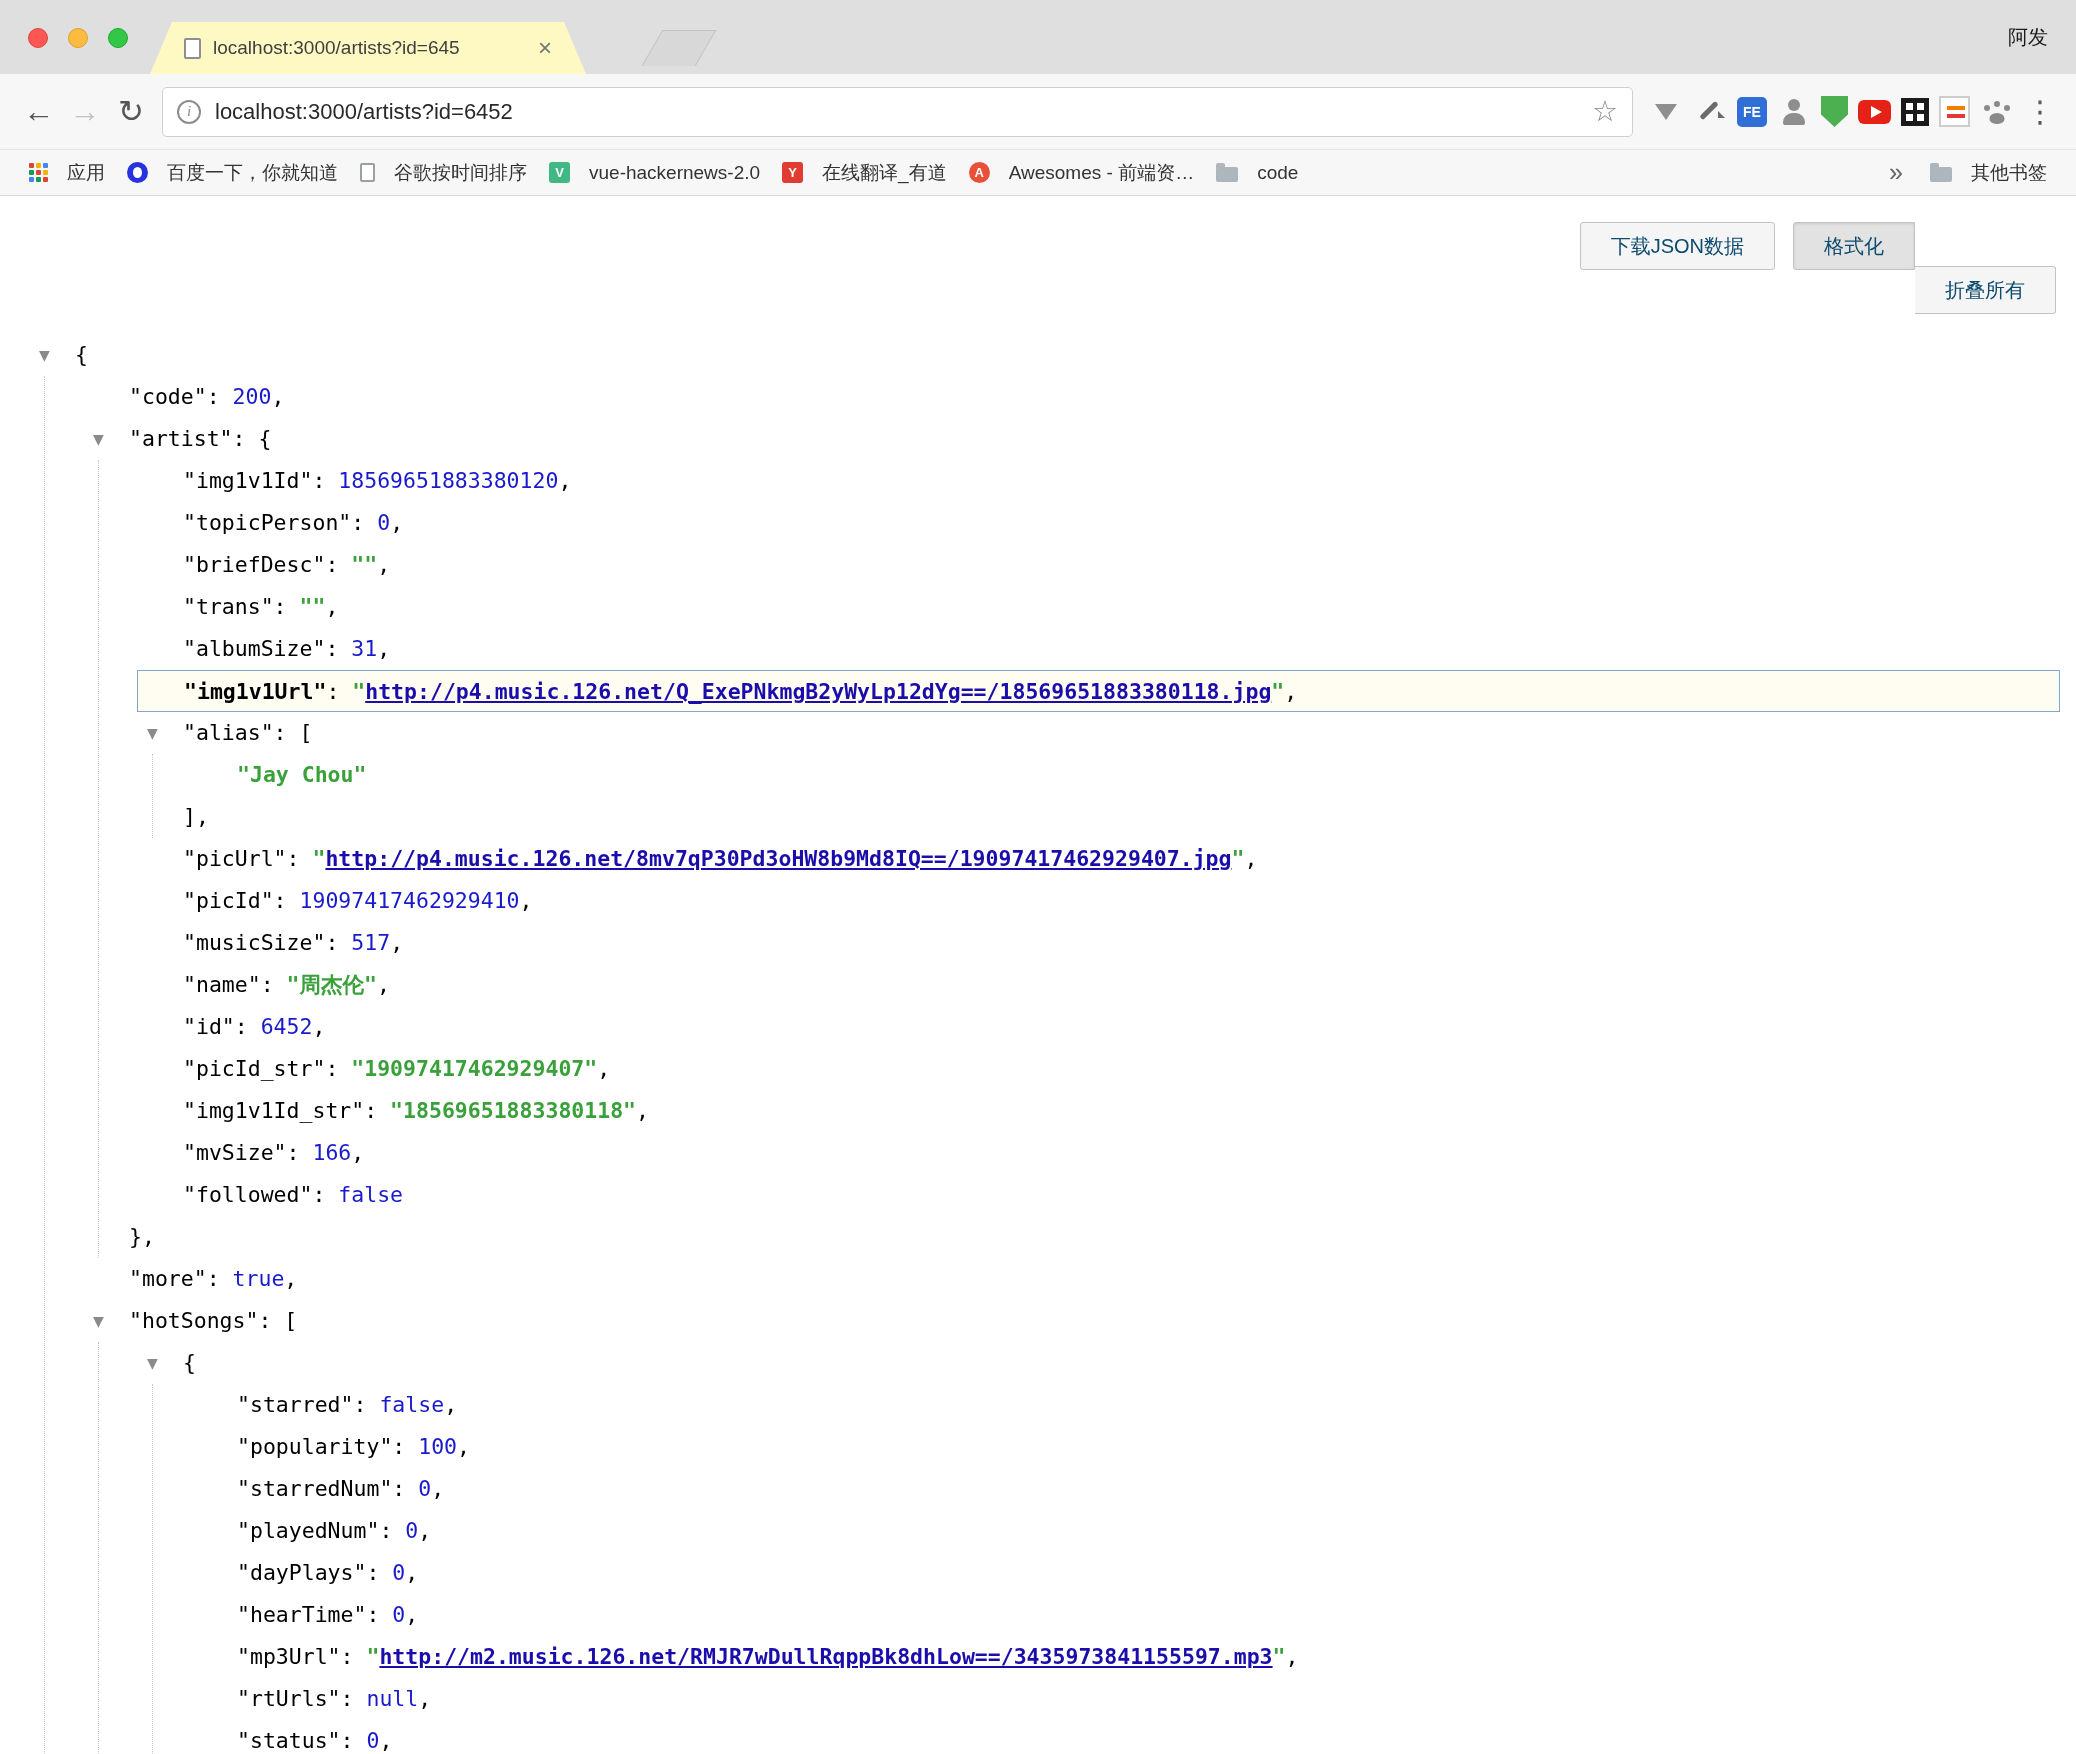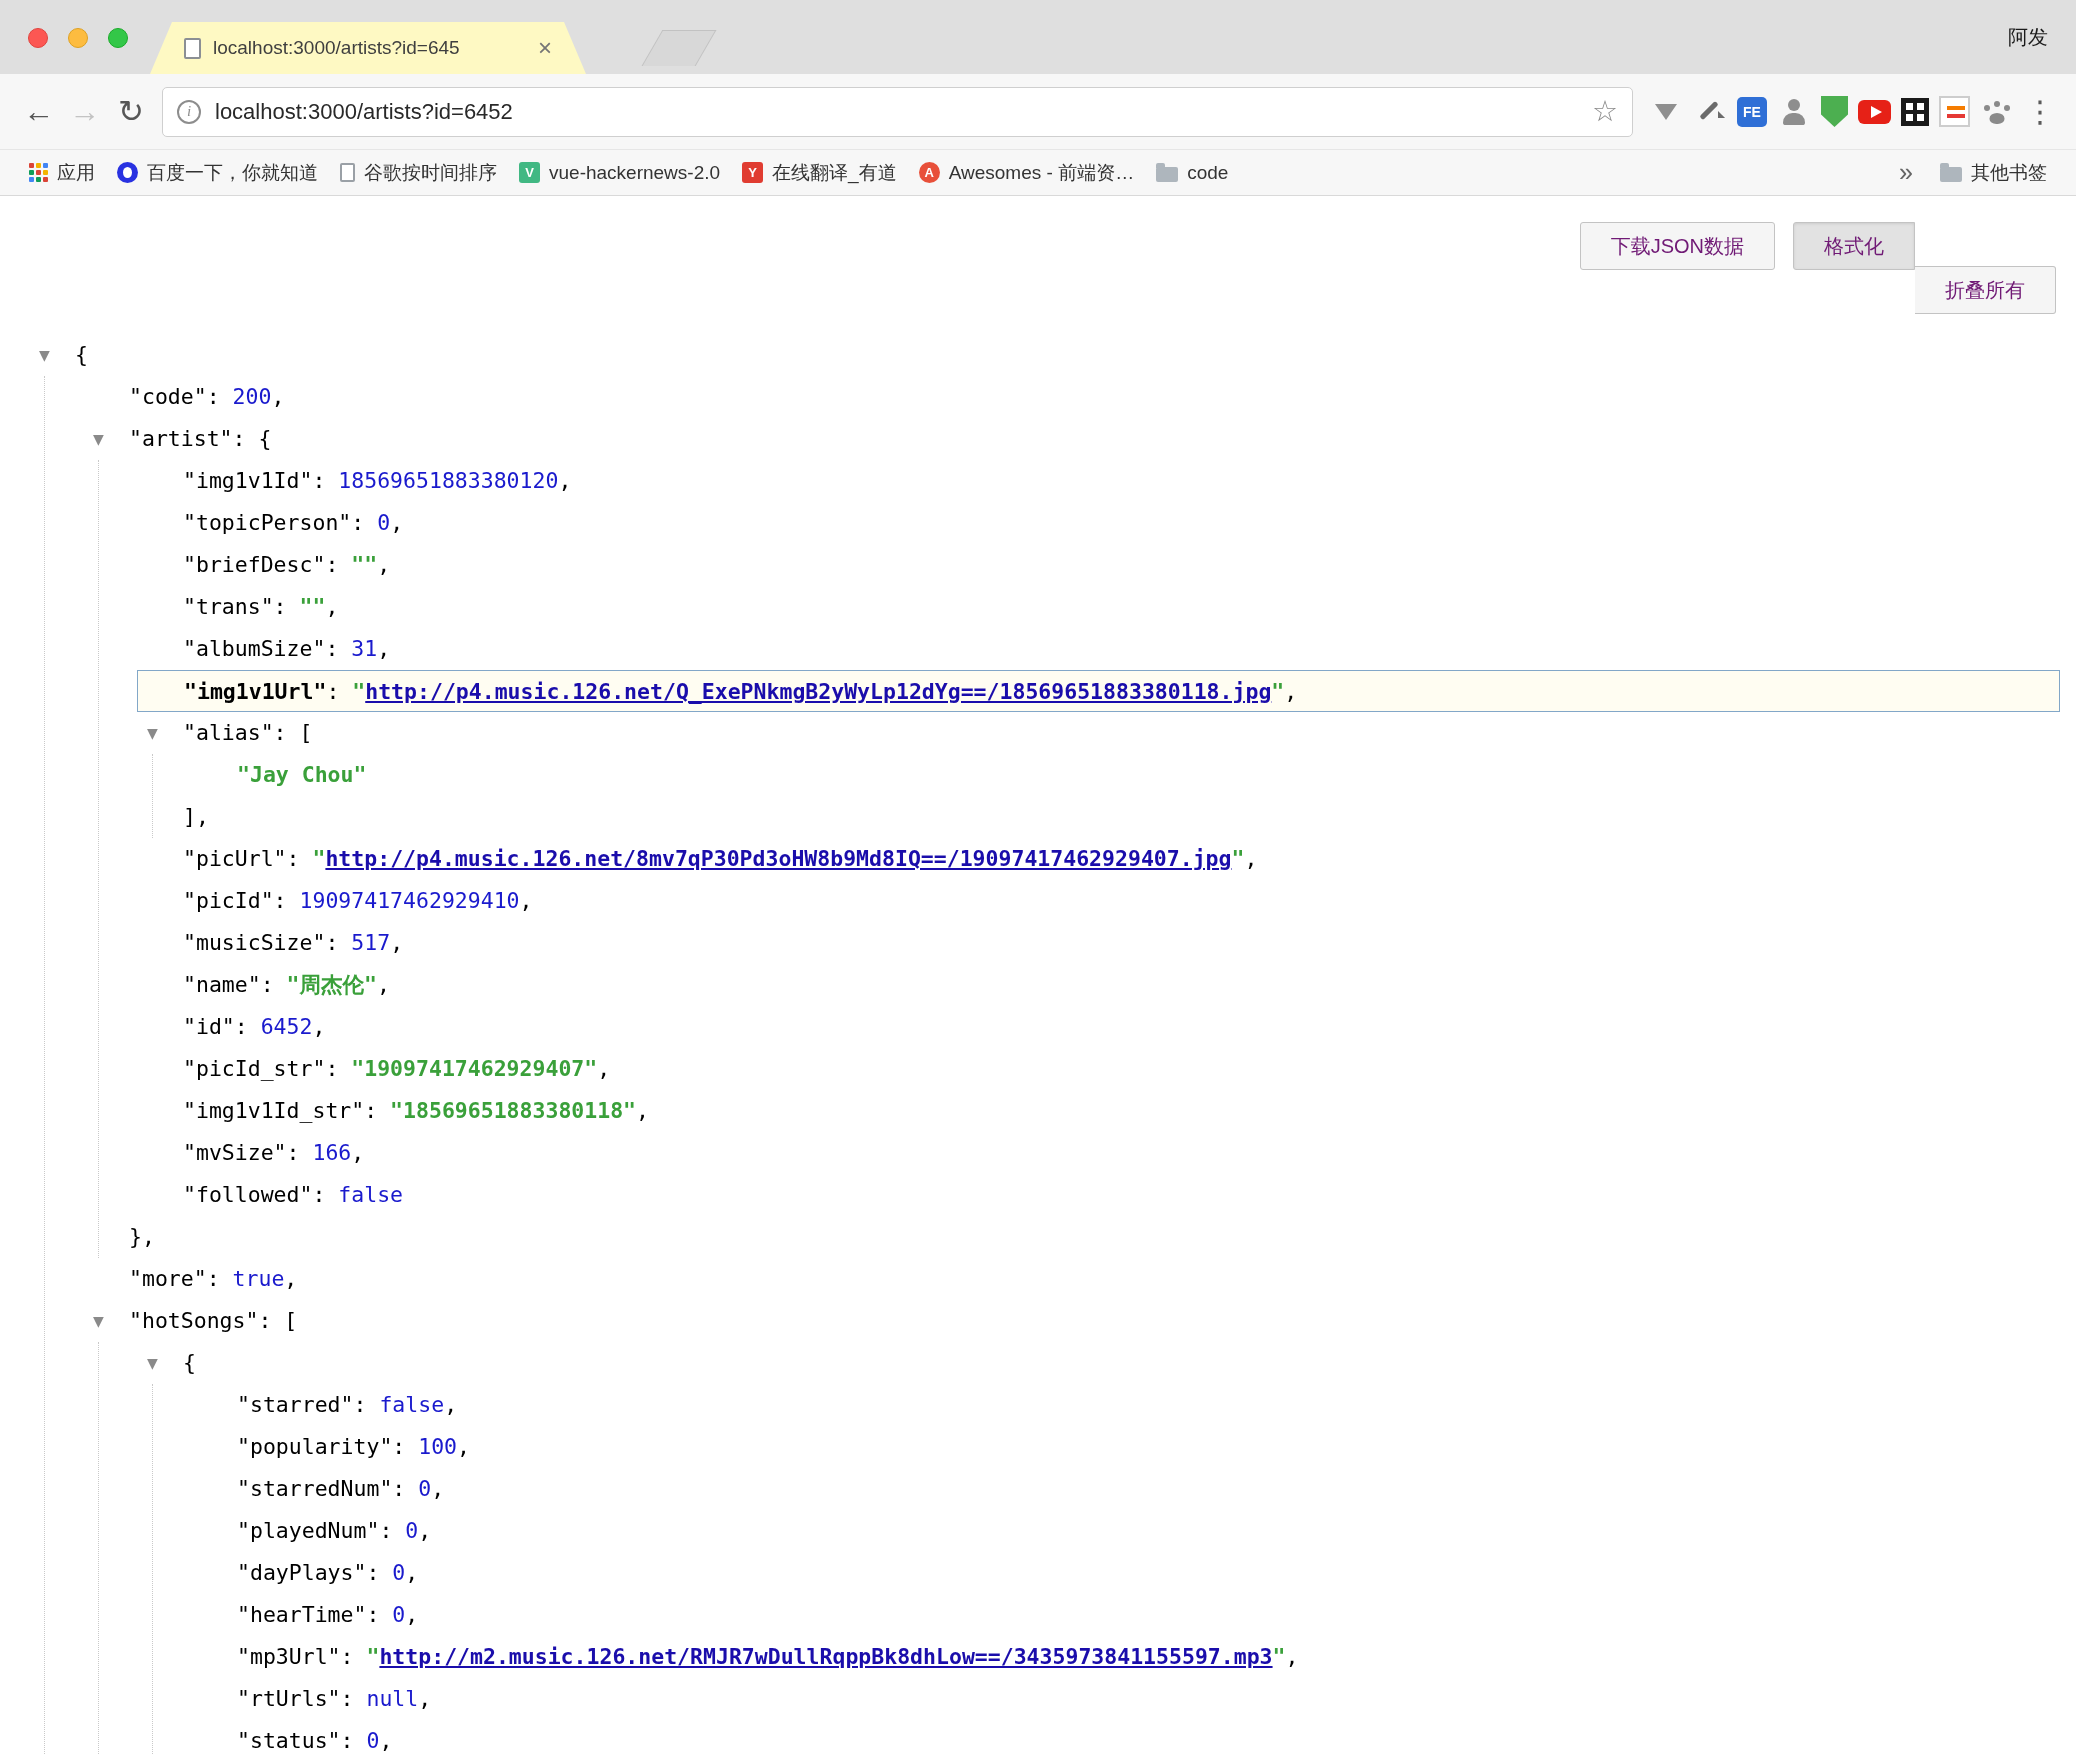--- a/index.html
+++ b/index.html
@@ -69,21 +69,21 @@
   .ei-paw::before { content:""; position:absolute; bottom:5px; left:50%; transform:translateX(-50%);
     width:15px; height:11px; border-radius:50% 50% 45% 45%; background:#8A8A8A; }
   .ei-paw::after { content:""; position:absolute; top:6px; left:50%; transform:translateX(-50%);
     width:6px; height:6px; border-radius:50%; background:#8A8A8A;
     box-shadow:-10px 4px 0 #8A8A8A, 10px 4px 0 #8A8A8A; }
 
   
   .bookmarks { height:46px; background:#F7F7F7; border-bottom:1px solid #D9D9D9;
     display:flex; align-items:center; padding:0 18px; }
   .bm-list { display:flex; align-items:center; }
-  .bm-item { display:flex; align-items:center; gap:9px; padding:4px 11px; font-size:19px;
+  .bm-item { display:flex; align-items:center; gap:19px; padding:4px 11px; font-size:19px;
     color:#333; cursor:pointer; white-space:nowrap; }
   .bm-right { margin-left:auto; display:flex; align-items:center; }
   .overflow { font-size:25px; color:#666; padding:0 16px; cursor:pointer; }
   .bm-icon { flex:none; display:inline-flex; align-items:center; justify-content:center; }
   .bi-apps { position:relative; width:19px; height:19px; }
   .bi-apps::before { content:""; position:absolute; width:5px; height:5px; border-radius:1px;
     background:#DB4437; left:0; top:0;
     box-shadow:7px 0 0 #F4B400, 14px 0 0 #4285F4, 0 7px 0 #0F9D58, 7px 7px 0 #DB4437,
       14px 7px 0 #F4B400, 0 14px 0 #4285F4, 7px 14px 0 #0F9D58, 14px 14px 0 #DB4437; }
   .bi-baidu { width:21px; height:21px; border-radius:50%; background:#2932E1; position:relative; }
@@ -95,21 +95,21 @@
   .bi-vue { background:#41B883; border-radius:3px; }
   .bi-youdao { background:#E03C31; border-radius:3px; }
   .bi-awesomes { background:#E8503A; border-radius:50%; }
   .bi-folder { position:relative; width:22px; height:15px; background:#AEB6BD; border-radius:2px; margin-top:4px; }
   .bi-folder::before { content:""; position:absolute; top:-4px; left:0; width:9px; height:5px;
     background:#AEB6BD; border-radius:2px 2px 0 0; }
 
   
   .content { background:#fff; height:1558px; }
   .actions { display:flex; justify-content:flex-end; gap:18px; padding:26px 20px 0 0; }
-  .btn { height:48px; padding:0 30px; font-size:20px; color:#701a75; background:#F5F5F5;
+  .btn { height:48px; padding:0 30px; font-size:20px; color:#0c4a6e; background:#F5F5F5;
     border:1px solid #C3C3C3; border-radius:3px; font-family:inherit; cursor:pointer; }
   .btn-group { display:flex; }
   .btn-group .btn:first-child { border-radius:3px 0 0 3px; }
   .btn-group .btn:last-child { border-radius:0 3px 3px 0; border-left:none;margin-top:44px; }
   .btn.active { background:#E2E2E2; box-shadow:inset 0 1px 3px rgba(0,0,0,.10); }
 
   .json-tree { margin-top:20px; position:relative;
     font-family:"DejaVu Sans Mono","Liberation Mono",monospace; font-size:21.5px; color:#000; }
   .json-line { position:relative; height:42px; line-height:42px; white-space:pre; }
   .json-line.hl { background:var(--highlight-bg); border:1px solid var(--highlight-border); }

